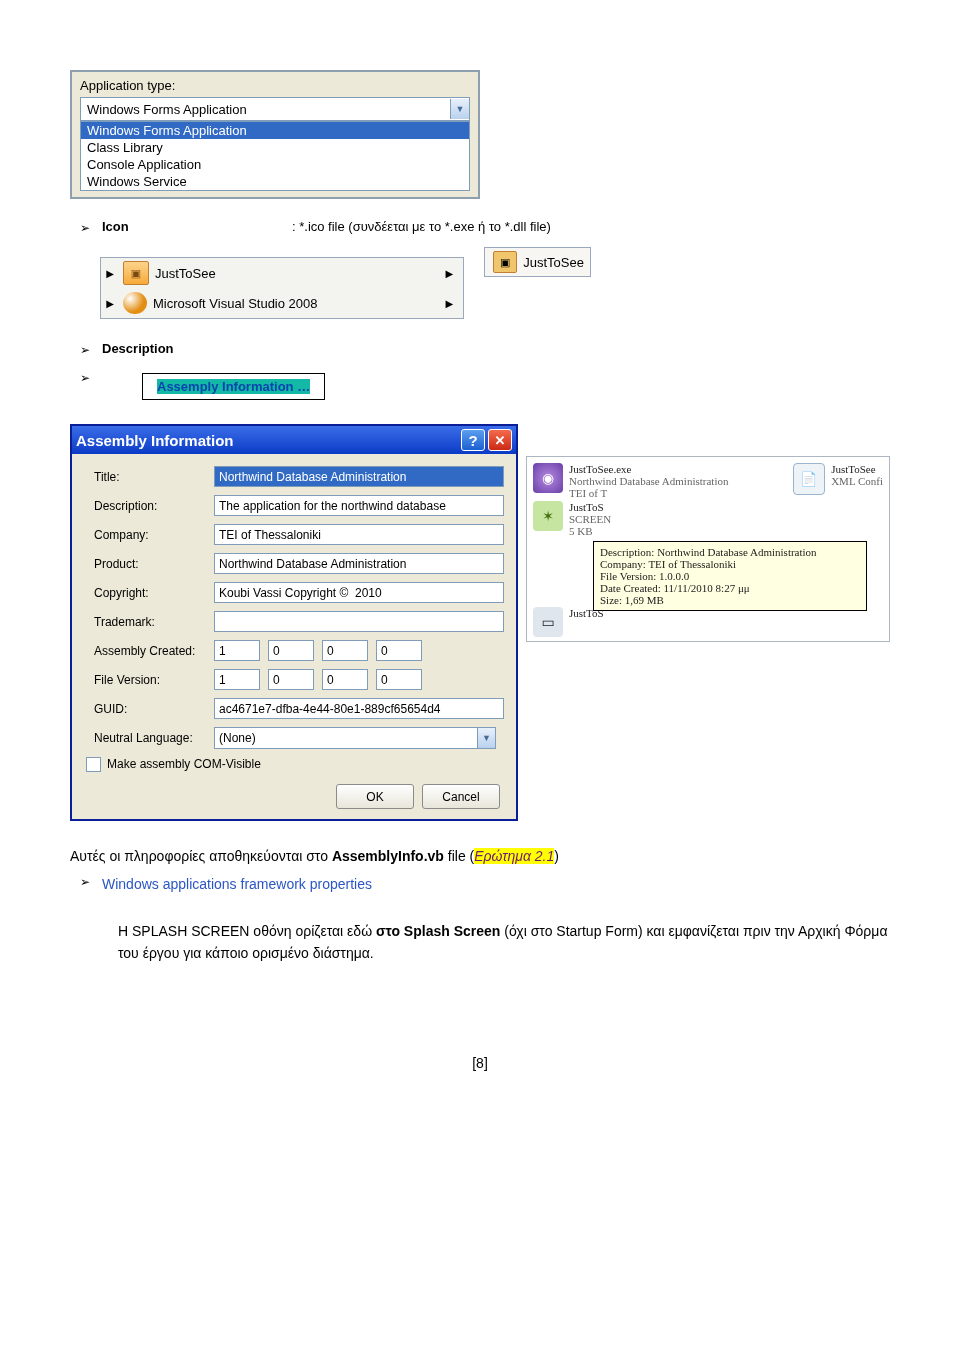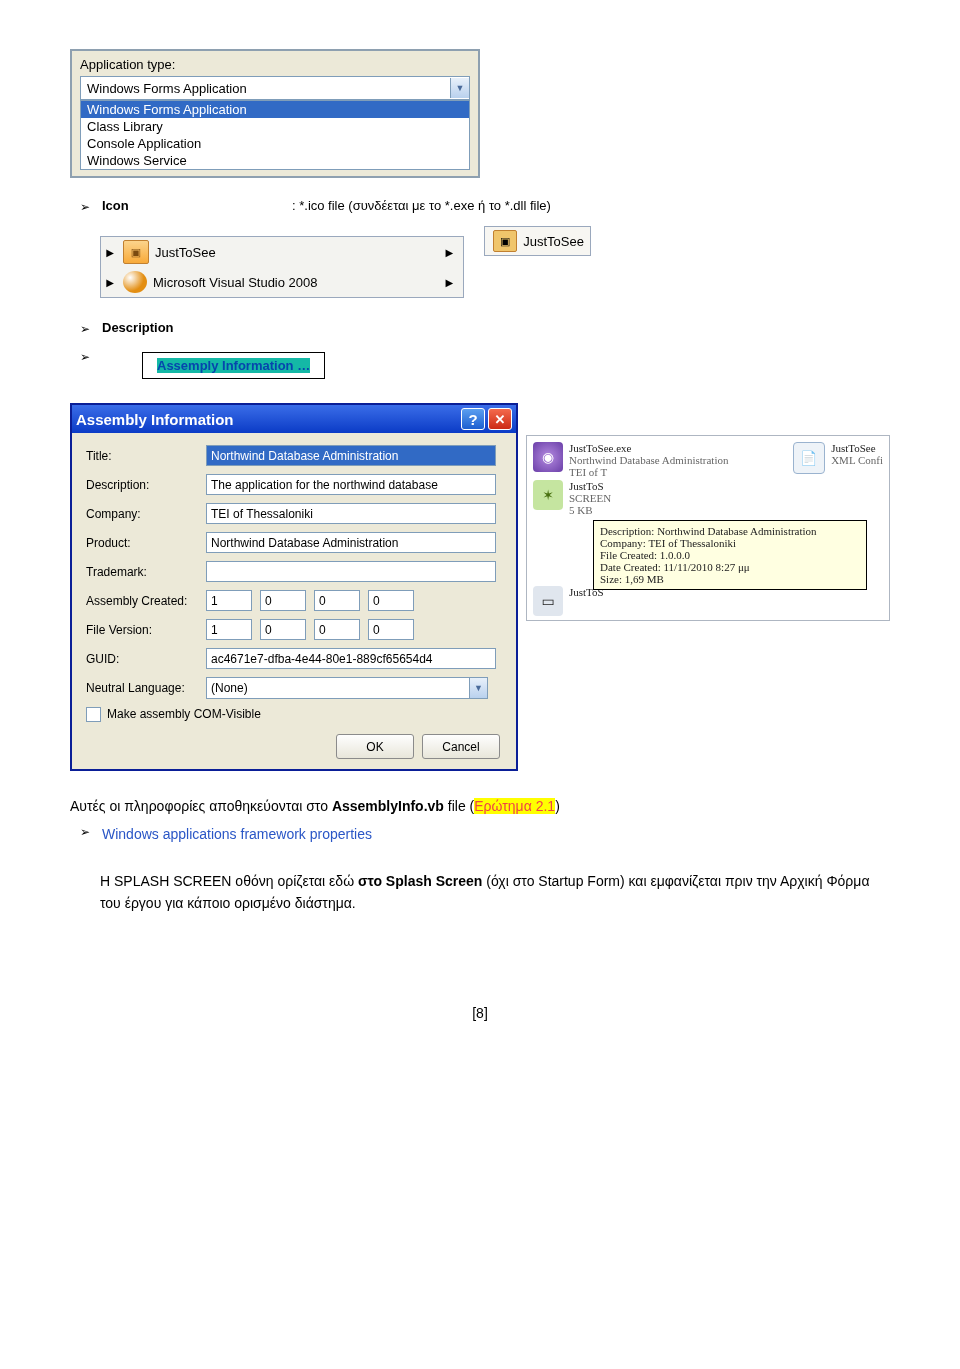--- a/index.html
+++ b/index.html
@@ -1,16 +1,16 @@
 <!DOCTYPE html>
 <html><head>
 <meta charset="utf-8">
 <style>
   body{margin:0;background:#fff;font-family:Arial,sans-serif;font-size:13px;color:#000;width:960px}
-  .page{padding:49px 70px 40px 70px}
+  .page{padding:70px 70px 40px 70px}
   
   .dd-wrap{border:2px solid #8ea0b0;background:#ece9d8;padding:6px 8px;width:390px;margin:0 0 20px 0}
   .dd-lbl{font-size:13px;color:#000;margin:0 0 4px 0}
   .dd-sel{display:flex;align-items:center;justify-content:space-between;background:#fff;border:1px solid #7f9db9;height:22px;padding:0 0 0 6px}
   .dd-arrow{width:18px;height:20px;background:linear-gradient(#e8f0fa,#b9d1ee);border-left:1px solid #7f9db9;display:flex;align-items:center;justify-content:center;color:#4a6a9a;font-size:9px}
   .dd-list{background:#fff;border:1px solid #7f9db9}
   .dd-list .row{padding:1px 6px;font-size:13px}
   .dd-list .row.sel{background:#316ac5;color:#fff}
   
   .b{padding:0 0 10px 10px}
@@ -37,21 +37,21 @@
   .yel{background:#14b8a6}
   .blue{color:#0645ad}
   
   .dlg{width:485px;border:2px solid #0a1e97;background:#ece9d8;font-family:Tahoma,Arial,sans-serif;font-size:12px;margin:4px 0 10px 0}
   .dlg-tb{display:flex;align-items:center;justify-content:space-between;background:linear-gradient(#3a6de8,#0b3bc6);padding:3px 4px;color:#fff;font-weight:bold;font-size:15px}
   .dlg-tb .tbtn{display:flex;gap:3px}
   .dlg-tb .cbtn{width:22px;height:20px;border:1px solid #fff;border-radius:3px;display:flex;align-items:center;justify-content:center;font-weight:bold}
   .cbtn.help{background:linear-gradient(#5b9ff0,#1d5fd0);color:#fff}
   .cbtn.close{background:linear-gradient(#f46a4c,#cc2a15);color:#fff;font-size:13px}
   .dlg-body{padding:12px 12px 10px 14px}
-  .frow{display:flex;align-items:center;margin:0 0 8px 0}
+  .frow{display:flex;align-items:center;margin:0 0 8px 8px}
   .frow .lab{width:120px;color:#000}
   .frow input[type=text]{height:19px;border:1px solid #7f9db9;background:#fff;padding:0 4px;font-family:Tahoma,Arial;font-size:12px}
   .w280{width:280px}
   .verline input{width:36px;margin-right:8px}
   .selbox{display:flex;align-items:center;border:1px solid #7f9db9;background:#fff;height:20px;width:280px}
   .selbox .txt{flex:1;padding:0 4px}
   .selbox .arr{width:17px;height:100%;background:linear-gradient(#e8f0fa,#b9d1ee);border-left:1px solid #7f9db9;display:flex;align-items:center;justify-content:center;font-size:9px;color:#4a6a9a}
   .chk{display:flex;align-items:flex-start;margin:6px 0 12px 0}
   .chk .box{width:13px;height:13px;border:1px solid #7f9db9;background:#fff;margin-right:6px}
   .dlg-btns{display:flex;justify-content:flex-end;gap:8px;padding-right:4px}
@@ -61,21 +61,21 @@
   .explore .erow{display:flex;align-items:flex-start;gap:6px;margin-bottom:2px}
   .eic{width:30px;height:30px;flex:none;border-radius:4px;display:flex;align-items:center;justify-content:center;font-size:14px}
   .eic.purple{background:radial-gradient(circle,#b48be0,#6a3ea8);color:#fff}
   .eic.green{background:#c5e5a0;color:#487010}
   .eic.xml{background:#eef3f8;border:1px solid #9ab3cf}
   .tooltip{position:relative;border:1px solid #000;background:#ffffe1;padding:4px 6px;font-size:11px;margin-top:4px;margin-left:60px;width:260px}
   .pair{display:flex}
   
   .body-text{font-size:14px;line-height:1.6;margin-top:14px}
   .hl{background:#ffff00}
-  .ital{color:#ef4444}
+  .ital{font-style:italic;color:#701a75}
   .pgnum{text-align:center;font-size:14px;margin-top:90px;color:#000}
 </style>
 </head>
 <body>
 
 <div class="page">
 
 <div class="dd-wrap">
   <div class="dd-lbl">Application type:</div>
   <div class="dd-sel">
@@ -158,20 +158,24 @@
             <span class="lab">Description:</span>
         <input type="text" class="w280" value="The application for the northwind database" style="">
           </div>
       <div class="frow">
             <span class="lab">Company:</span>
         <input type="text" class="w280" value="TEI of Thessaloniki" style="">
           </div>
       <div class="frow">
             <span class="lab">Product:</span>
         <input type="text" class="w280" value="Northwind Database Administration" style="">
+          </div>
+      <div class="frow">
+            <span class="lab">Copyright:</span>
+        <input type="text" class="w280" value="Koubi Vassi Copyright ©  2010" style="">
           </div>
       <div class="frow">
             <span class="lab">Trademark:</span>
         <input type="text" class="w280" value="" style="">
           </div>
       <div class="frow verline">
             <span class="lab">Assembly Created:</span>
         <input type="text" value="1" style="">
         <input type="text" value="0" style="">
         <input type="text" value="0" style="">
@@ -230,21 +234,21 @@
         <div class="eic green">✶</div>
         <div>
           <div>JustToS</div>
           <div style="color:#666">SCREEN</div>
           <div style="color:#666">5 KB</div>
         </div>
       </div>
       <div class="tooltip">
         <div>Description: Northwind Database Administration</div>
         <div>Company: TEI of Thessaloniki</div>
-        <div>File Created: 1.0.0.0</div>
+        <div>File Version: 1.0.0.0</div>
         <div>Date Created: 11/11/2010 8:27 μμ</div>
         <div>Size: 1,69 MB</div>
       </div>
       <div class="erow" style="margin-top:-4px">
         <div class="eic" style="background:#e0e6ee">▭</div>
         <div>
               <div>JustToS</div>
             </div>
       </div>
     </div>
@@ -255,19 +259,19 @@
   <span>Αυτές οι πληροφορίες αποθηκεύονται στο </span><b>AssemblyInfo.vb</b><span> file  (</span><span class="hl ital">Ερώτημα 2.1</span><span>)</span>
 </div>
 
 <div class="b body-text" style="color:#2a56c6;margin-top:6px">
   <div class="bline">
         <span class="bullet" style="color:#000">➢</span>
     <span>Windows applications framework properties</span>
       </div>
 </div>
 
-<div class="body-text" style="margin-left:30px">
+<div class="body-text" style="margin-left:48px">
   <span>Η SPLASH SCREEN οθόνη ορίζεται εδώ </span><b>στο Splash Screen</b><span> (όχι στο Startup Form) και εμφανίζεται πριν την Αρχική Φόρμα του έργου για κάποιο ορισμένο διάστημα.</span>
 </div>
 
 <div class="pgnum">[8]</div>
 
 </div>
 
 </body></html>

